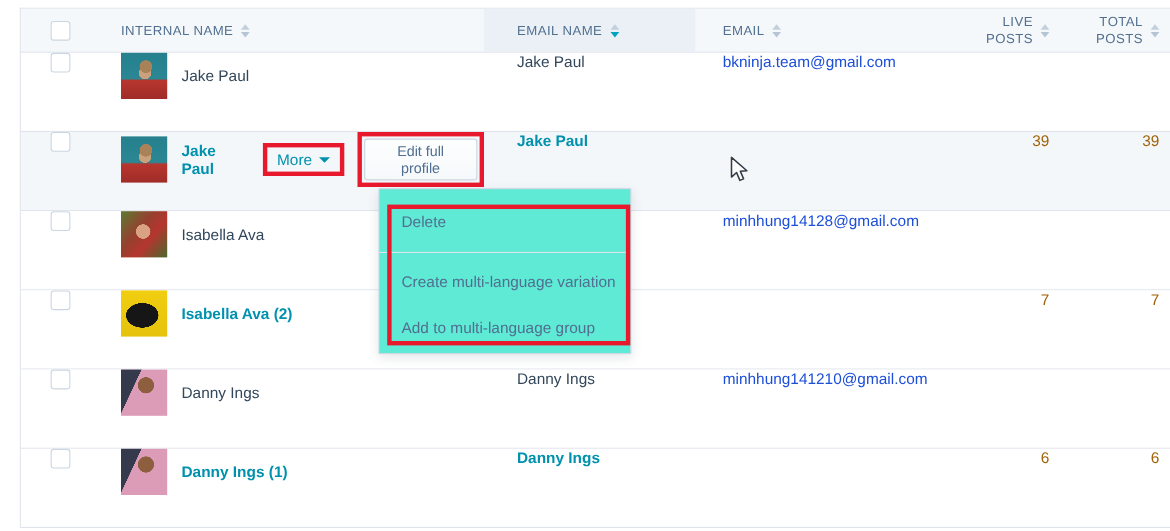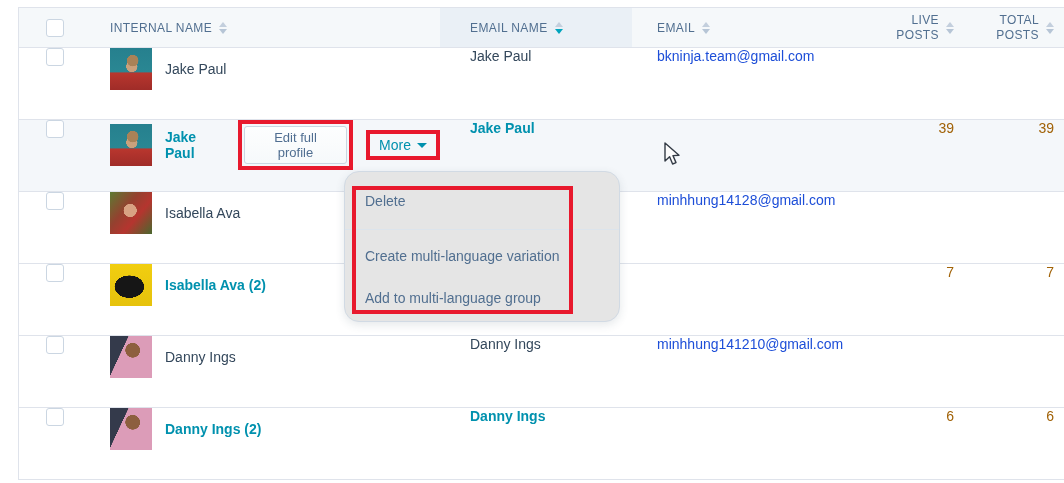--- a/index.html
+++ b/index.html
@@ -64,22 +64,22 @@
   .redbox{ border:4px solid #e8192d; display:inline-flex; align-items:center; }
   .rb-edit{ margin-left:12px; padding:2px; }
   .rb-more{ margin-left:13px; padding:3px 9px; }
   .btn-secondary{
     border:1px solid #cbd6e2; border-radius:3px; background:linear-gradient(180deg,#fdfefe,#f6f9fb);
     color:#506e91; font-size:13px; padding:3px 13px; font-family:"Liberation Sans",sans-serif;
   }
   .more-link{ color:#0091ae; font-size:14px; display:inline-flex; align-items:center; gap:6px; background:none; border:none; padding:0; font-family:"Liberation Sans",sans-serif; }
   .caret-down{ width:0;height:0;border-left:5px solid transparent;border-right:5px solid transparent;border-top:5px solid #0091ae; }
   .menu{
-    position:absolute; left:344px; top:171px; width:276px; height:151px;
-    background:#e5e5e5; border:1px solid #d1dae4; border-radius:15px;
+    position:absolute; left:344px; top:171px; width:230px; height:151px;
+    background:#5eead4; border:1px solid #d1dae4; border-radius:1px;
     box-shadow:0 3px 10px rgba(45,62,80,.12); z-index:6;
   }
   .menu-redbox{ position:absolute; left:7px; top:14px; width:221px; height:128px; border:4px solid #e8192d; z-index:7; pointer-events:none; }
   .menu-item{ position:absolute; left:20px; font-size:14px; color:#516f90; cursor:pointer; }
   .mi-delete{ top:21px; }
   .mi-create{ top:76px; }
   .mi-add{ top:118px; }
   .menu-divider{ position:absolute; left:0; top:57px; width:100%; height:0; border-top:1px solid #dce4ec; }
   .cursor{ position:absolute; left:663px; top:142px; z-index:9; pointer-events:none; }
 </style>
@@ -147,29 +147,29 @@
       </div>
   </div>
 
   <div class="trow selected">
     <div class="c1">
         <div class="cb"></div>
       </div>
     <div class="c2">
       <div class="av av-jake"></div>
       <span class="iname name-link">Jake Paul</span>
-      <span class="redbox rb-edit">
-        <button class="btn-secondary">Edit full profile</button>
-      </span>
       <span class="redbox rb-more">
         <button class="more-link">
           <span>More</span>
           <span class="caret-down"></span>
         </button>
       </span>
+      <span class="redbox rb-edit">
+        <button class="btn-secondary">Edit full profile</button>
+      </span>
     </div>
     <div class="c3"><span class="name-link">Jake Paul</span></div>
     <div class="c4"></div>
     <div class="c5">
         <span class="num">39</span>
       </div>
     <div class="c6">
         <span class="num">39</span>
       </div>
   </div>
@@ -227,21 +227,21 @@
         <span class="num"></span>
       </div>
   </div>
 
   <div class="trow">
     <div class="c1">
         <div class="cb"></div>
       </div>
     <div class="c2">
       <div class="av av-danny"></div>
-      <span class="iname name-link">Danny Ings (2)</span>
+      <span class="iname name-link">Danny Ings (1)</span>
     </div>
     <div class="c3"><span class="name-link">Danny Ings</span></div>
     <div class="c4"></div>
     <div class="c5">
         <span class="num">6</span>
       </div>
     <div class="c6">
         <span class="num">6</span>
       </div>
   </div>

